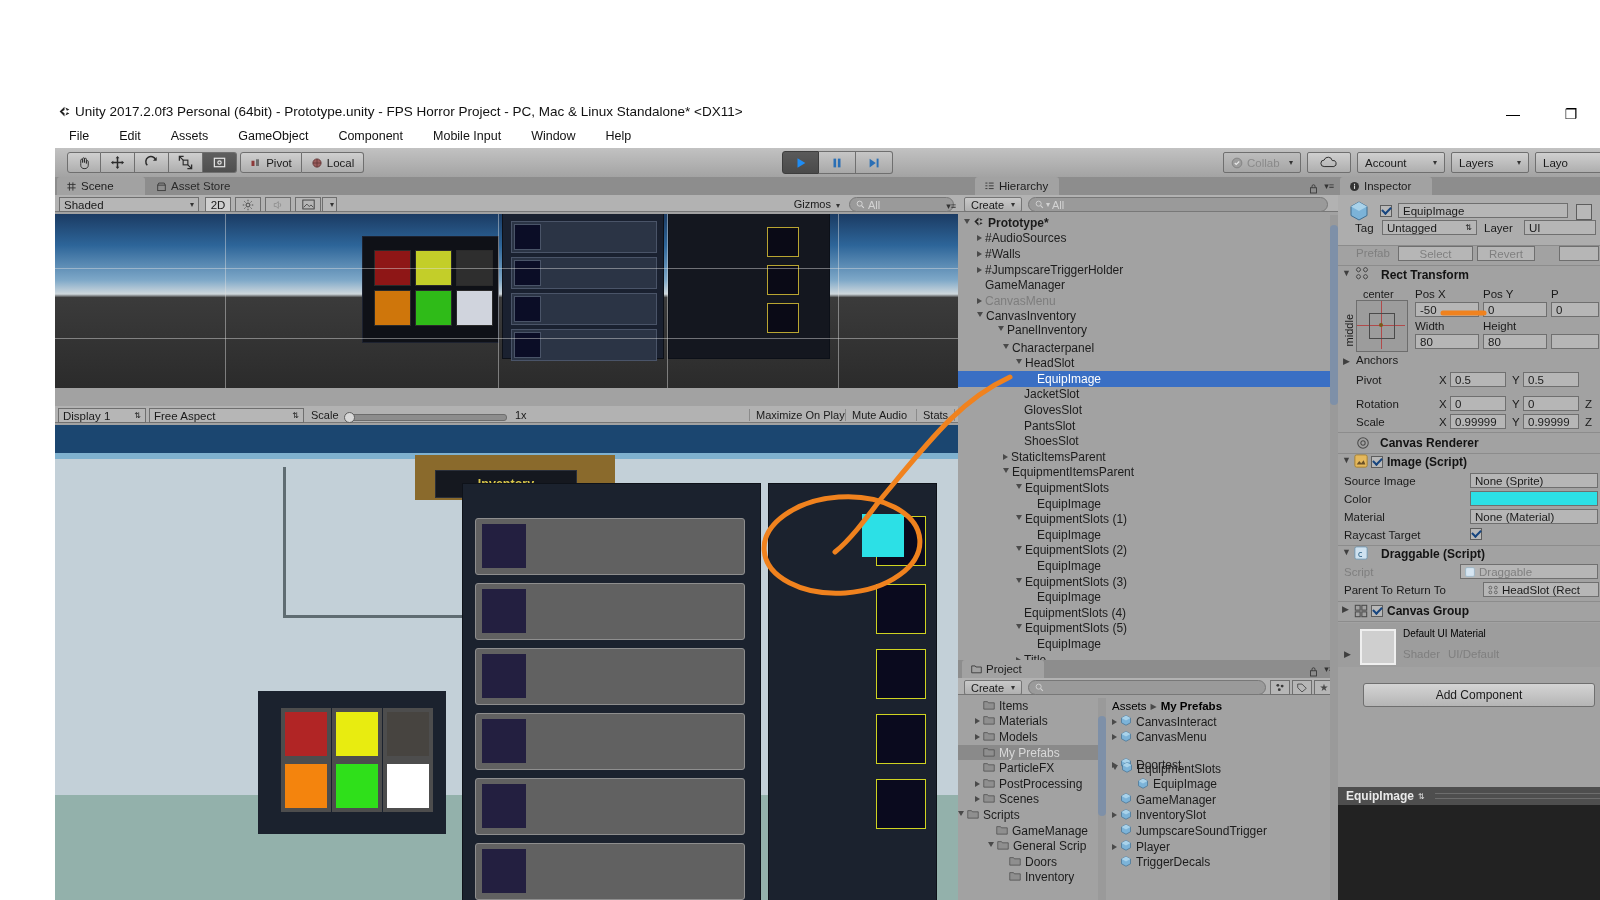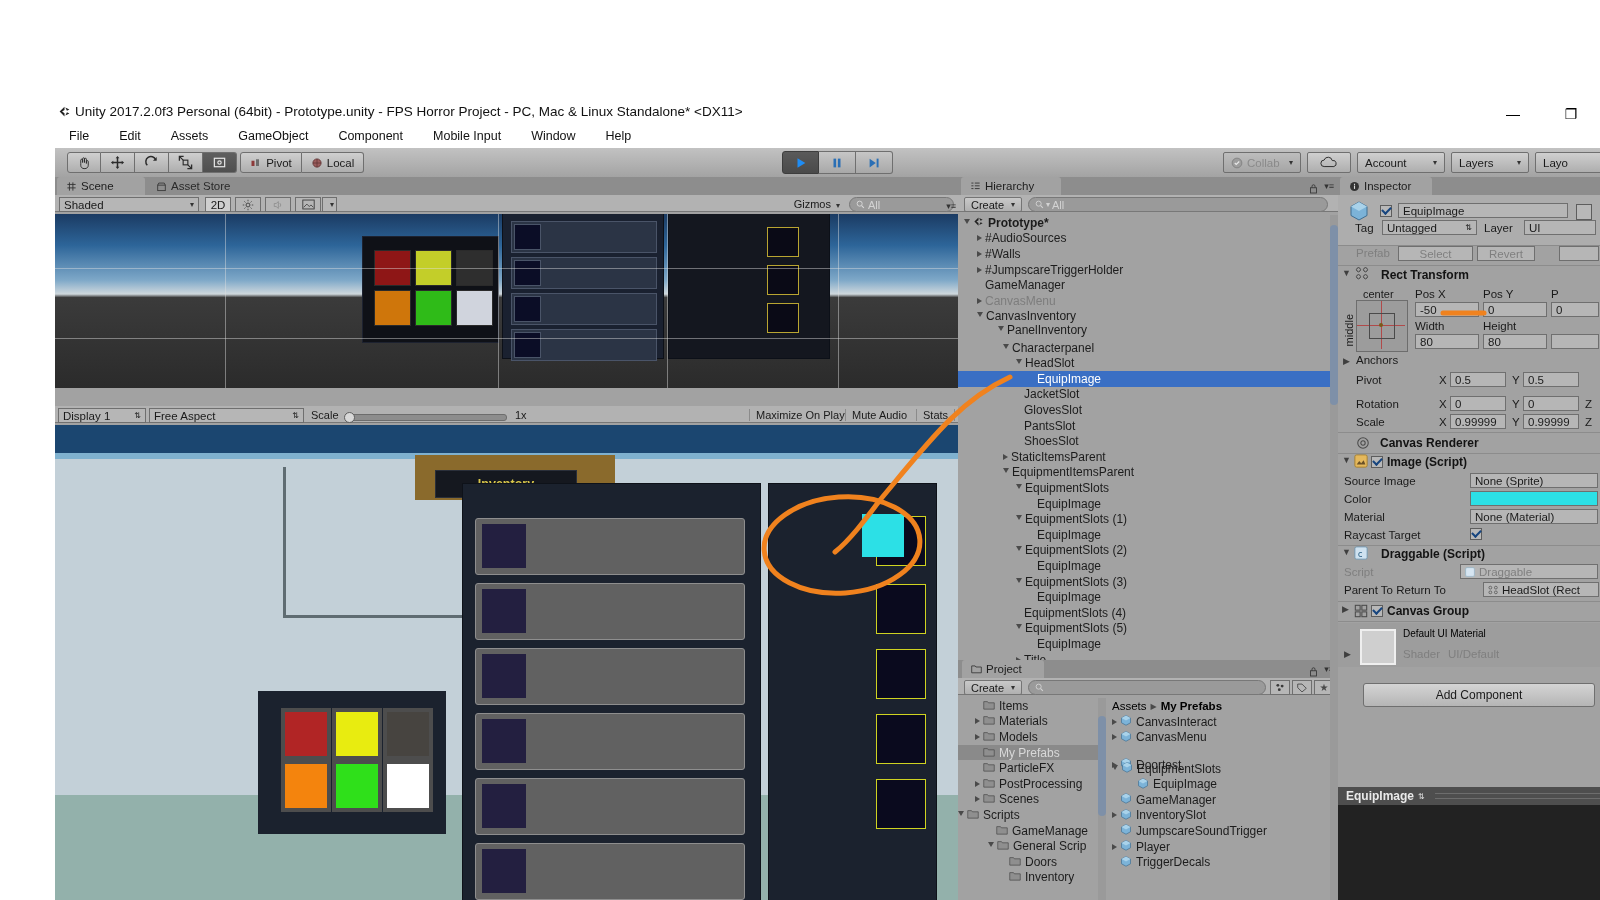--- a/index.html
+++ b/index.html
@@ -354,21 +354,21 @@
           <div style="position:absolute;left:129px;top:21px;width:42px;height:44px;background:#474440;box-shadow:0 0 0 4px #4d4d4d;"></div>
           <div style="position:absolute;left:27px;top:73px;width:42px;height:44px;background:#f4840d;box-shadow:0 0 0 4px #4d4d4d;"></div>
           <div style="position:absolute;left:78px;top:73px;width:42px;height:44px;background:#2fe01a;box-shadow:0 0 0 4px #4d4d4d;"></div>
           <div style="position:absolute;left:129px;top:73px;width:42px;height:44px;background:#ffffff;box-shadow:0 0 0 4px #4d4d4d;"></div>
         </div>
       </div>
     </div>
 
     <div class="panel" style="left:903px;top:29px;width:380px;height:483px;background:#a2a2a2;">
       <div class="tabstrip">
-        <div class="tab" style="left:3px;width:100px;align-items:center;">
+        <div class="tab" style="left:17px;width:84px;align-items:center;">
           <svg width="11" height="11" viewBox="0 0 16 16">
               <path d="M2 3h3M2 7h3M2 11h3M7 3h7M7 7h7M7 11h7" stroke="#333" stroke-width="1.3"></path>
             </svg>
           <span>Hierarchy</span>
         </div>
         <div style="position:absolute;right:20px;top:3px;">
           <svg width="9" height="11" viewBox="0 0 12 14">
               <rect x="2" y="6" width="8" height="7" fill="none" stroke="#3a3a3a" stroke-width="1.2"></rect>
               <path d="M4 6V4a2 2 0 014 0v2" fill="none" stroke="#3a3a3a" stroke-width="1.2"></path>
             </svg>

